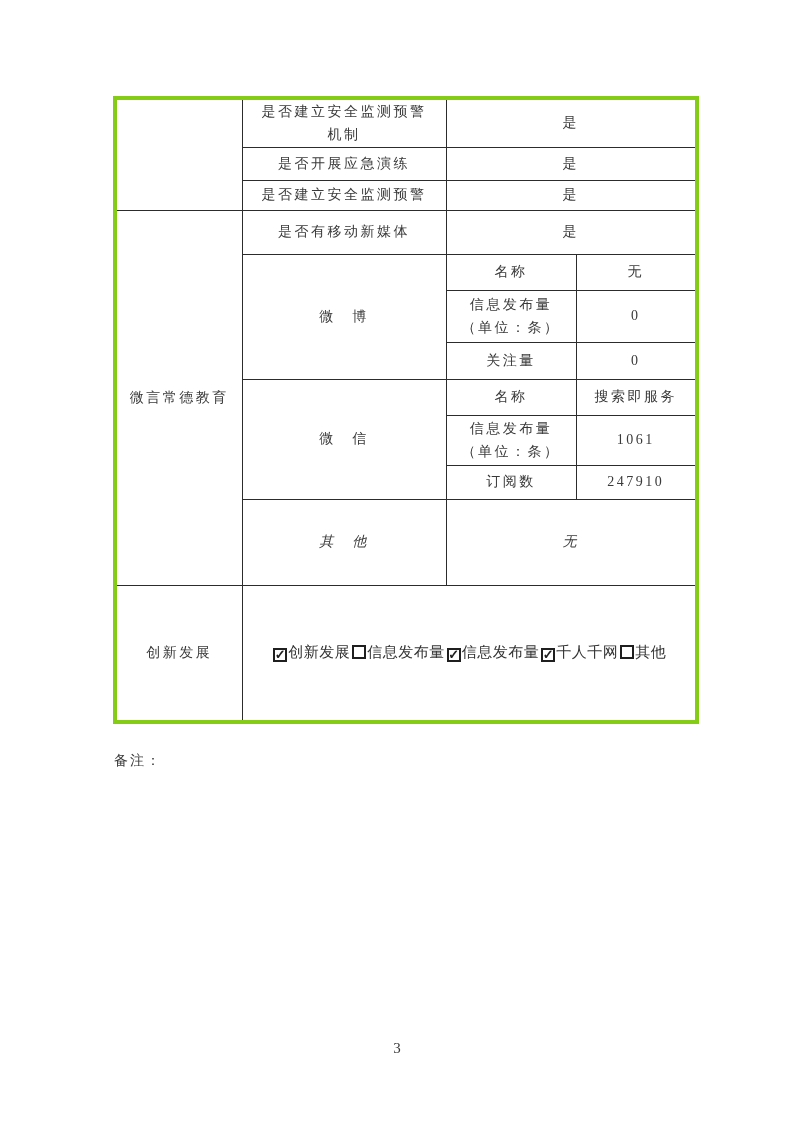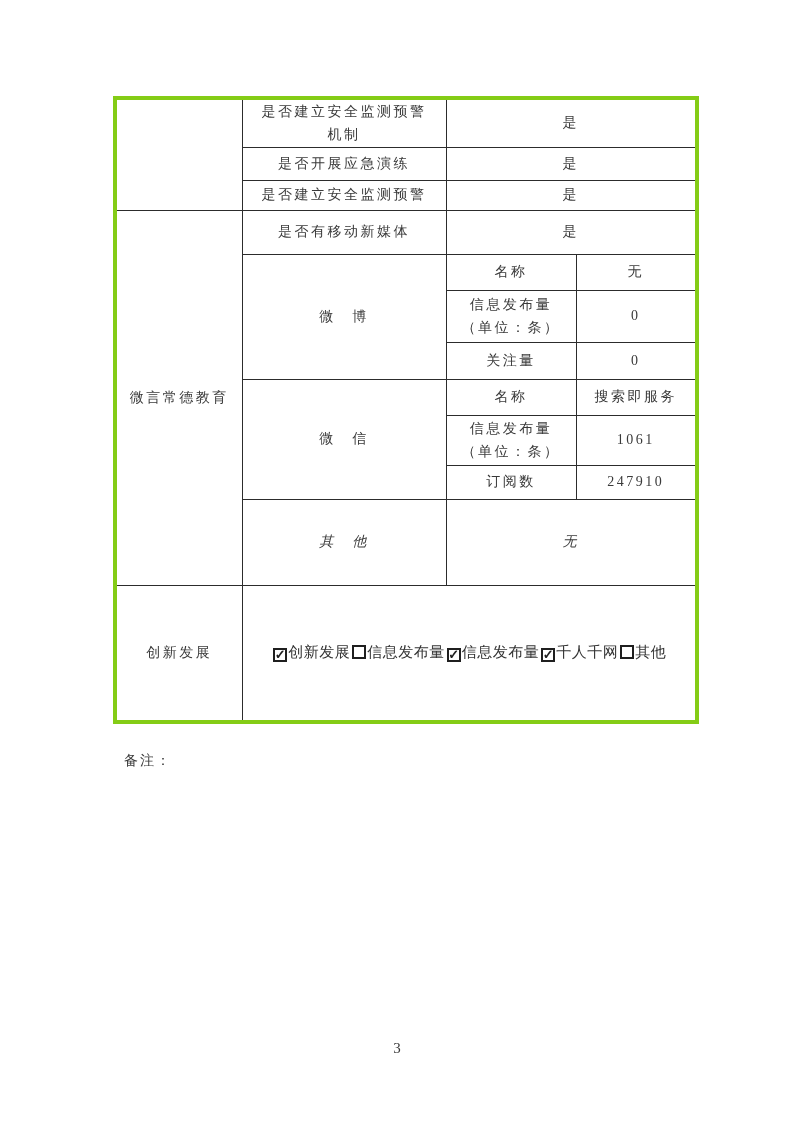--- a/index.html
+++ b/index.html
@@ -61,21 +61,21 @@
     vertical-align: -2px;
     margin: 0 1px 0 2px;
     font-size: 13px;
     font-weight: bold;
     line-height: 13px;
     color: #1f1f1f;
     letter-spacing: 0;
   }
   .note {
     position: absolute;
-    left: 124px;
+    left: 114px;
     top: 752px;
     font-size: 14px;
     letter-spacing: 2px;
     color: #3a3a3a;
     text-align: center;
   }
   .page-number {
     position: absolute;
     left: 0;
     top: 1040px;

